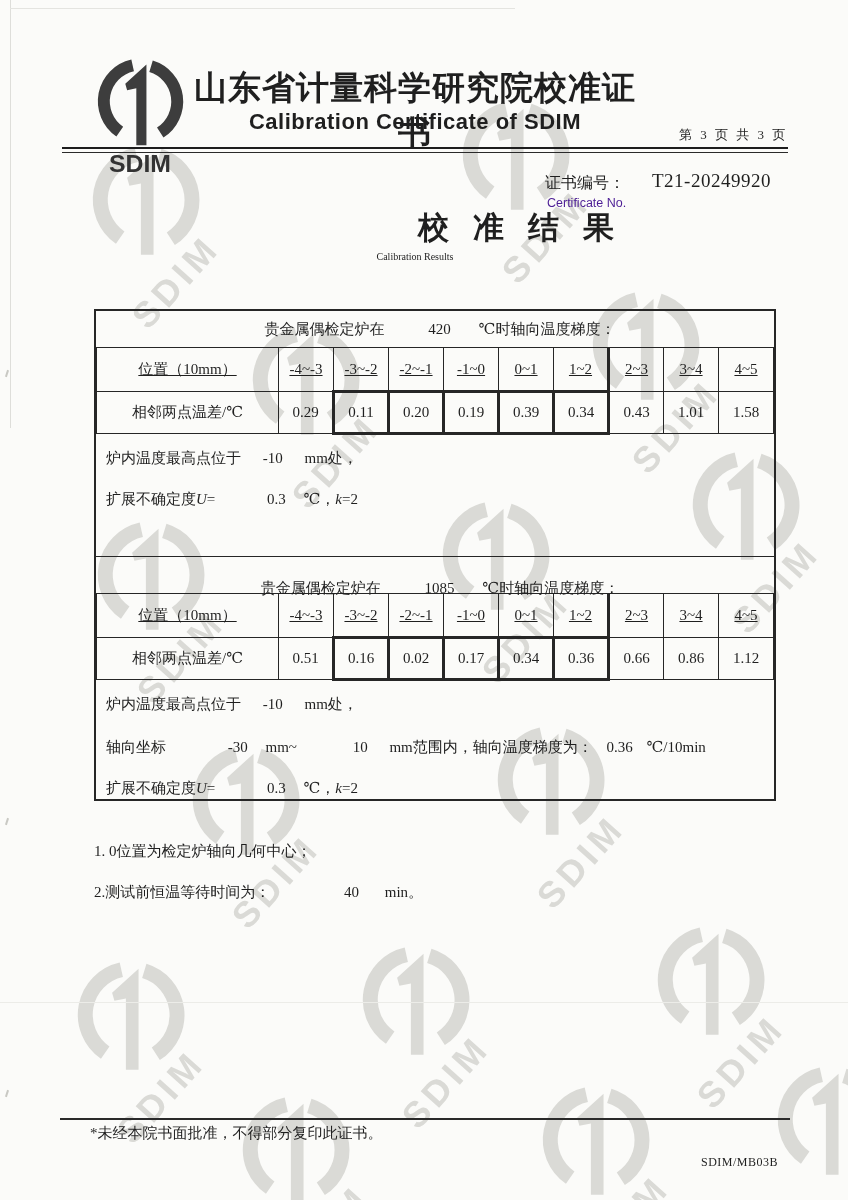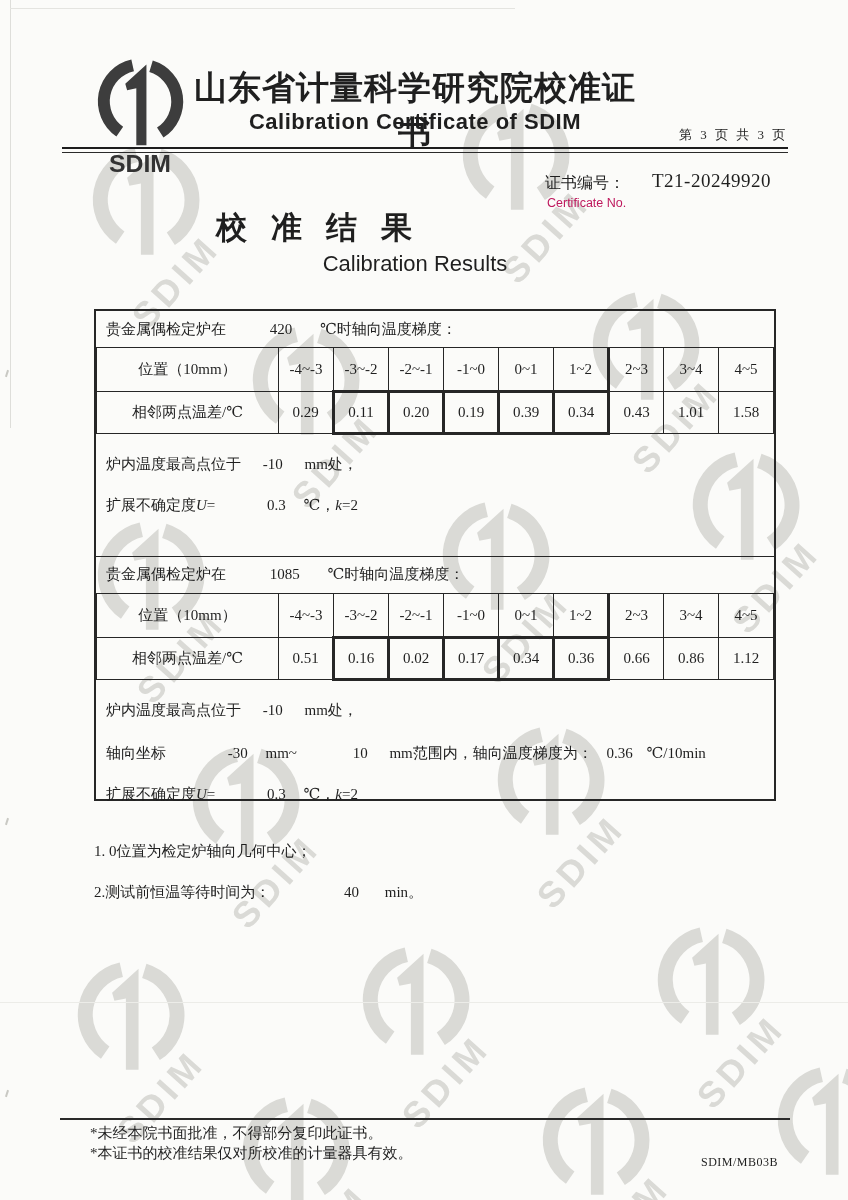--- a/index.html
+++ b/index.html
@@ -35,41 +35,41 @@
               font-size:33px; font-weight:700; letter-spacing:1px; }
   .title-en { left:192px; top:109px; width:446px; text-align:center;
               font-size:22px; font-weight:800; letter-spacing:.5px; }
   .page-info { left:679px; top:126px; font-size:13px; letter-spacing:2.5px; }
   .rule-double { left:62px; top:147px; width:726px; height:6px;
                  border-top:2.5px solid #1d1d1d; border-bottom:1.5px solid #2a2a2a; }
 
   
   .cert-cn  { left:545px; top:173px; font-size:16px; }
   .cert-val { left:652px; top:170px; font-size:19px; letter-spacing:.5px; }
-  .cert-en  { left:547px; top:196px; font-size:12.5px; color:#be185d; }
-  .results-cn { left:192px; top:207px; width:446px; text-align:left;
+  .cert-en  { left:547px; top:196px; font-size:12.5px; color:#4c1d95; }
+  .results-cn { left:192px; top:207px; width:446px; text-align:right;
                 font-size:31px; font-weight:700; letter-spacing:24px; text-indent:24px; }
-  .results-en { left:192px; top:251px; width:446px; text-align:center; font-size:22px; }
+  .results-en { left:192px; top:251px; width:446px; text-align:center; font-size:10px;font-family:Liberation Serif, serif; }
 
   
   .main-box { left:94px; top:309px; width:682px; height:492px; border:2px solid #262626; }
-  .intro { height:36px; padding:9px 0 0 10px; font-size:15px; }
+  .intro { height:36px; padding:9px 0 0 10px; font-size:15px;text-align:center; }
   .intro .gap1 { margin-left:40px; } .intro .gap2 { margin-left:24px; }
-  .sec2 .intro { border-top:1.5px solid #262626; height:37px; padding-top:8px; }
+  .sec2 .intro { border-top:1.5px solid #262626; height:37px; padding-top:22px; }
 
   table { width:100%; border-collapse:collapse; table-layout:fixed; }
   th, td { border:1.5px solid #262626; text-align:center; font-weight:400; font-size:15px; }
-  tr.r-pos  td, tr.r-pos  th { height:44px; }
+  tr.r-pos  td, tr.r-pos  th { height:44px;text-decoration:underline; }
   tr.r-diff td, tr.r-diff th { height:42px; }
   td.hl { border-width:3px; }
   th.hlr { border-right-width:3px; }
 
   .notes { padding-left:10px; font-size:15px; }
   .notesA { height:121px; } .notesB { height:122px; }
-  .n1 { padding-top:20px; } .n2 { margin-top:24px; } .n3 { margin-top:22px; }
+  .n1 { padding-top:14px; } .n2 { margin-top:24px; } .n3 { margin-top:22px; }
   .g-sm { margin-left:18px; }
   .g-a1 { margin-left:58px; } .g-a2 { margin-left:14px; } .g-a3 { margin-left:52px; }
   .g-a4 { margin-left:18px; } .g-a5 { margin-left:10px; } .g-a6 { margin-left:10px; }
   .g-u1 { margin-left:48px; } .g-u2 { margin-left:14px; }
   .ital { font-style:italic; }
 
   
   .remarks { left:94px; top:818px; width:682px; font-size:15px; }
   .r-item1 { margin-top:24px; } .r-item2 { margin-top:22px; } .r-item3 { margin-top:24px; }
   .g-r1 { margin-left:70px; } .g-r2 { margin-left:22px; }
@@ -306,15 +306,14 @@
   <div class="r-item2">
     <span>2.测试前恒温等待时间为：</span>
     <span class="g-r1">40</span>
     <span class="g-r2">min。</span>
   </div>
 </div>
 
 <div class="abs content foot-rule"></div>
 <div class="abs content foot-notes">
   <div>*未经本院书面批准，不得部分复印此证书。</div>
-  <div>*本证书的校准结果仅对所校准的计量器具有效。</div>
 </div>
 <div class="abs content form-code">SDIM/MB03B</div>
 
 </body></html>

